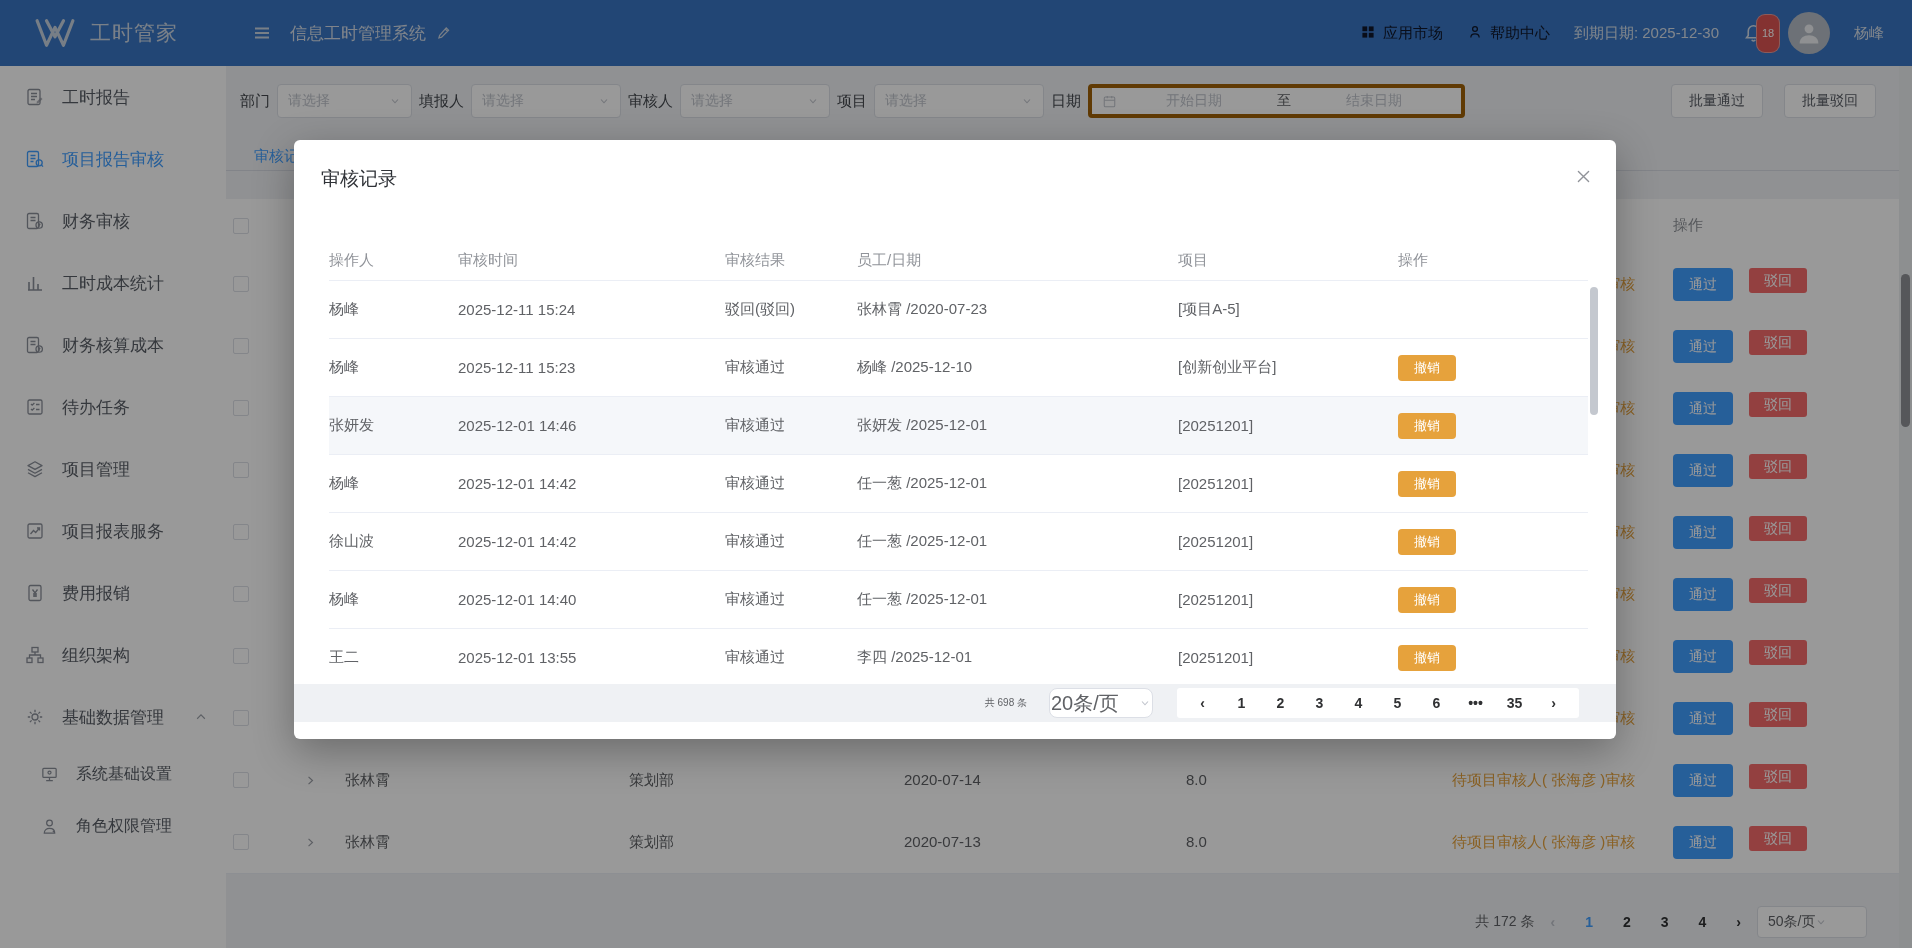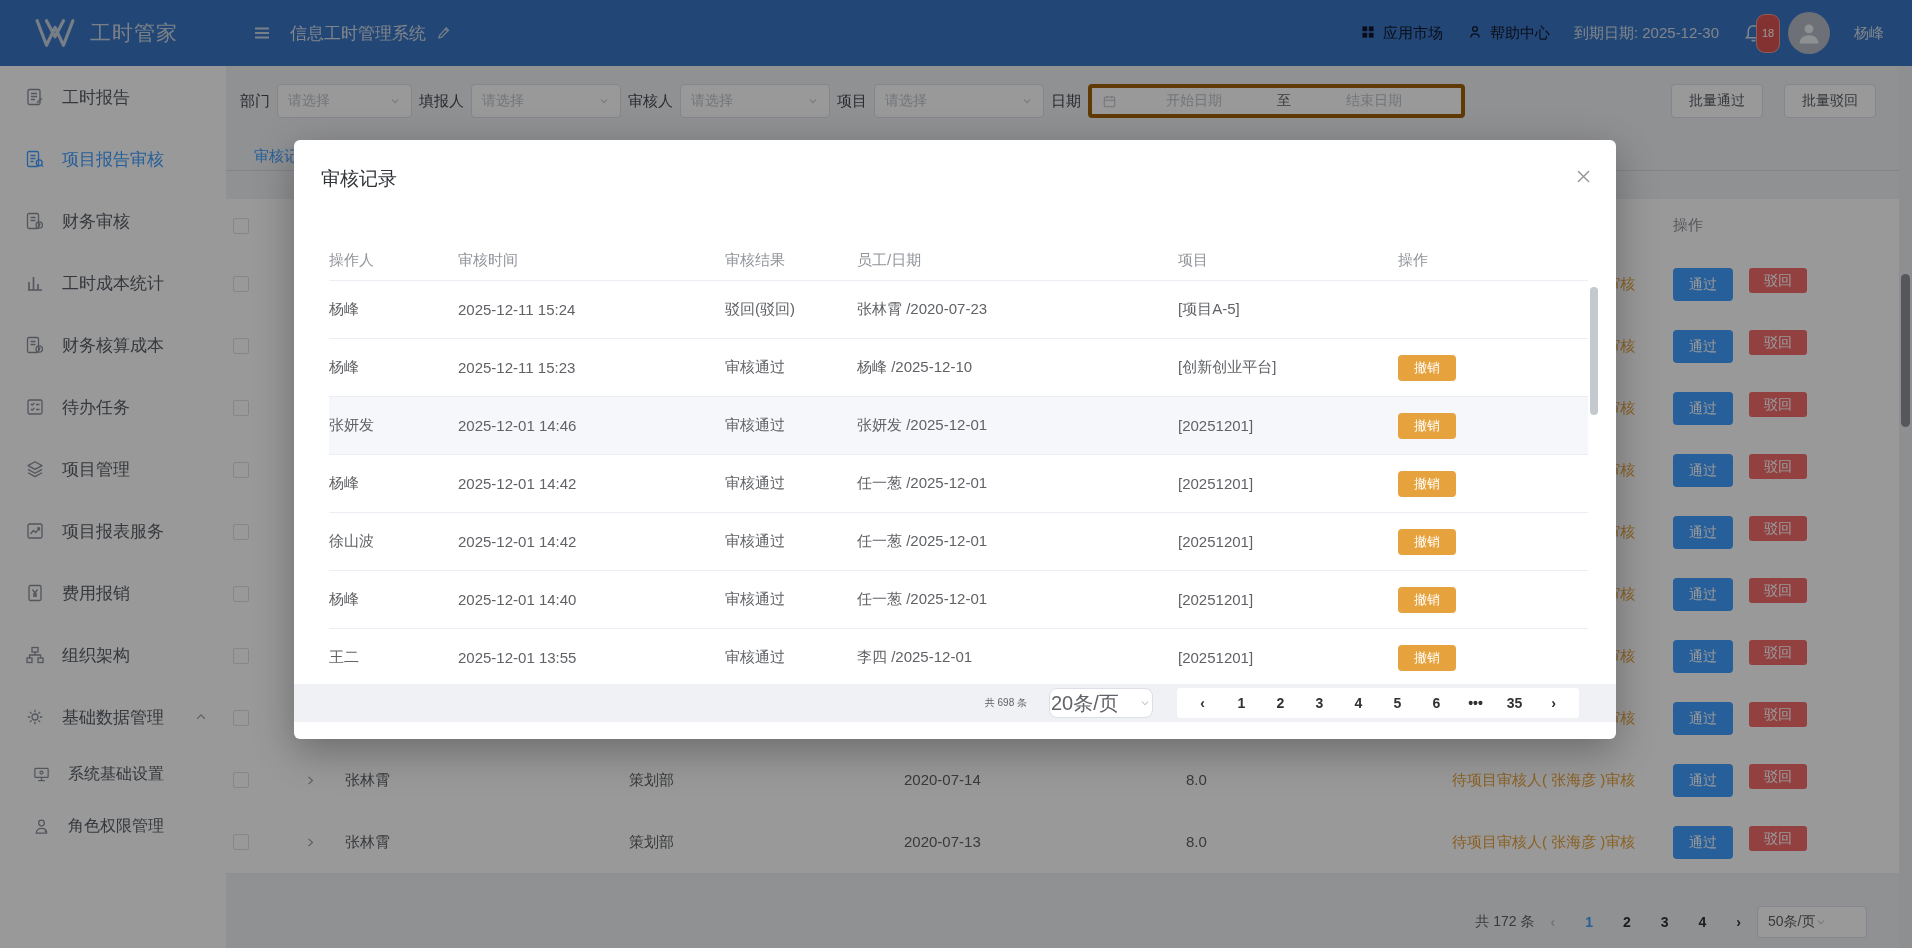--- a/index.html
+++ b/index.html
@@ -18,21 +18,21 @@
   .bell-wrap{position:relative;cursor:pointer;color:#d5dde8;}
   .badge{position:absolute;top:-9px;left:13px;background:#dd5452;color:#fff;font-size:11px;line-height:1;
          border-radius:9px;padding:13px 5px;border:1px solid rgba(255,255,255,.4);}
   .avatar{width:42px;height:42px;border-radius:50%;background:#b6bdc6;display:flex;align-items:center;justify-content:center;color:#eef1f4;cursor:pointer;}
   
   .sidebar{position:absolute;left:0;top:66px;bottom:0;width:226px;background:#fff;z-index:1;}
   .sb-item{height:62px;display:flex;align-items:center;gap:17px;padding-left:25px;font-size:17px;color:#595e66;cursor:pointer;}
   .sb-item .ic{color:#8a8f99;}
   .sb-item.active{color:#409EFF;}
   .sb-item.active .ic{color:#409EFF;}
-  .sb-sub{height:52px;padding-left:32px;font-size:16px;}
+  .sb-sub{height:52px;padding-left:40px;font-size:16px;}
   .sb-chev{margin-left:auto;margin-right:18px;color:#9ba0a8;}
   
   .filterbar{position:absolute;left:240px;top:83px;right:36px;height:36px;display:flex;align-items:center;gap:7px;font-size:15px;color:#43474d;z-index:1;}
   .sel{height:34px;box-sizing:border-box;background:#fff;border:1px solid #dcdfe6;border-radius:4px;display:flex;align-items:center;justify-content:space-between;padding:0 10px;color:#c0c4cc;font-size:14px;cursor:pointer;}
   .sel .chev{color:#c0c4cc;}
   .daterange{width:377px;height:34px;box-sizing:border-box;background:#fff;border:4px solid #a16207;border-radius:4px;display:flex;align-items:center;padding:0 10px;font-size:14px;cursor:pointer;}
   .daterange .ph{color:#c0c4cc;flex:1;text-align:center;}
   .daterange .to{color:#606266;padding:0 6px;}
   .cal-ic{color:#c0c4cc;}
   .batch{margin-left:auto;display:flex;gap:21px;}

